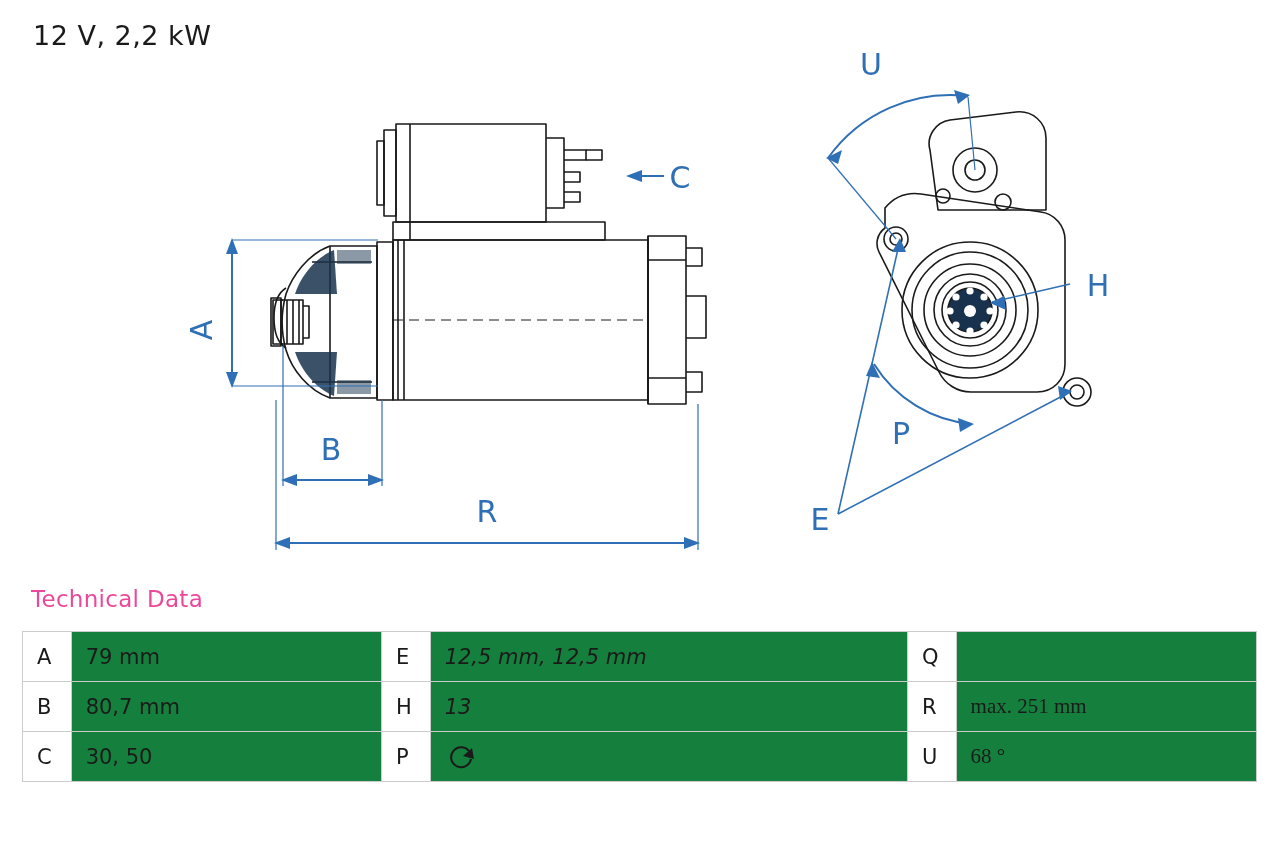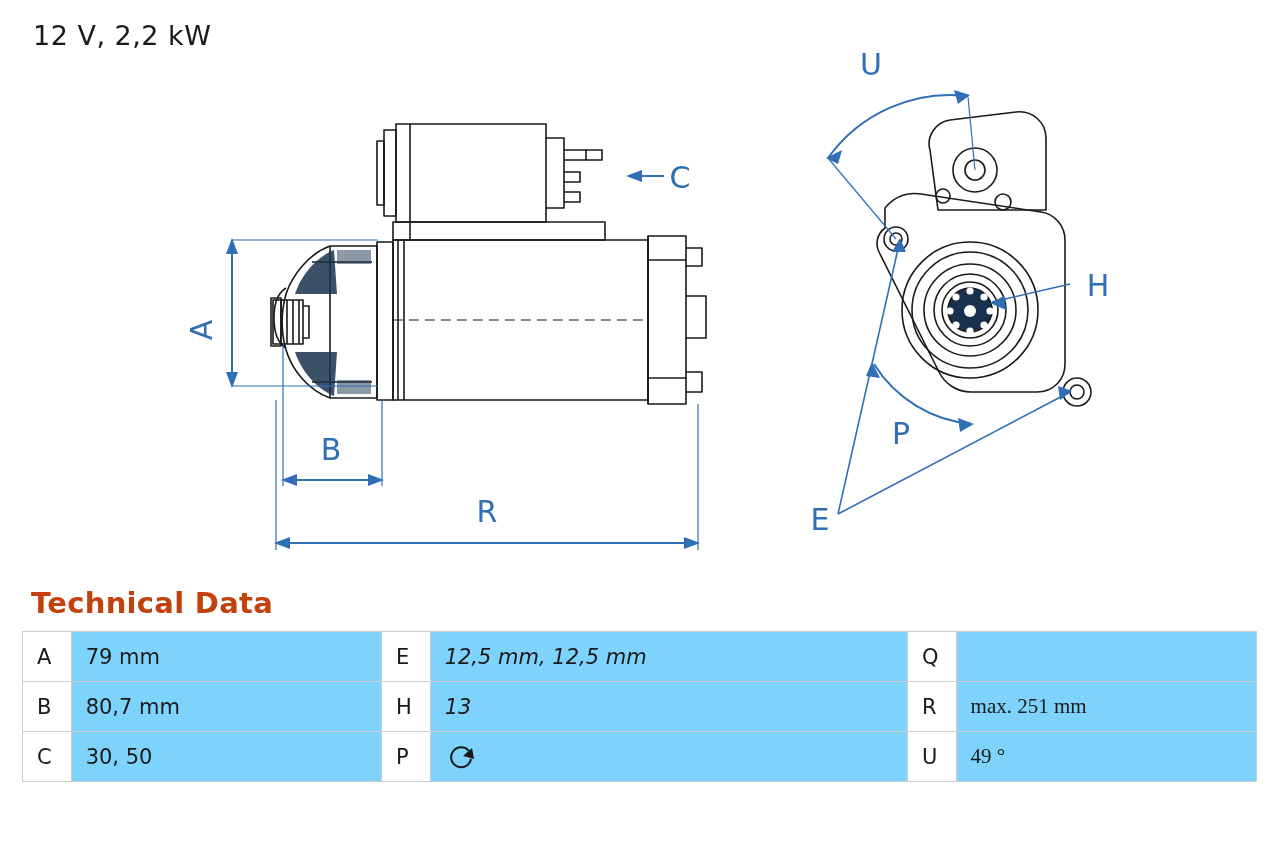--- a/index.html
+++ b/index.html
@@ -33,24 +33,24 @@
     position: absolute;
     left: 0;
     top: 0;
     width: 1280px;
     height: 600px;
   }
   .tech-header {
     position: absolute;
     left: 31px;
     top: 586px;
-    font-size: 29px;
-    font-weight: bold;
+    font-size: 23px;
+    font-weight: normal;
     letter-spacing: 0.3px;
-    color: #c2410c;
+    color: #ec4899;
   }
   table.techdata {
     position: absolute;
     left: 22px;
     top: 631px;
     width: 1235px;
     border-collapse: collapse;
     font-size: 21px;
   }
   table.techdata td {
@@ -59,21 +59,21 @@
     padding: 0 0 0 14px;
     vertical-align: middle;
     color: #1a1a1a;
   }
   td.key {
     width: 34px;
     background: #ffffff;
     padding-left: 15px;
   }
   td.val {
-    background: #7dd3fc;
+    background: #15803d;
   }
   td.v1 { width: 300px; }
   td.v2 { width: 470px; font-style: italic; }
   td.v3 { width: 290px; font-family: Liberation Serif, serif; }
   .p-icon {
     display: inline-block;
     width: 34px;
     height: 30px;
     vertical-align: middle;
   }
@@ -247,18 +247,18 @@
         <td class="key">P</td>
         <td class="val v2">
           <span class="p-icon">
             <svg viewBox="0 0 34 30" width="34" height="30" fill="none" stroke="#1a1a1a" stroke-width="2">
               <path d="M24 9 A 10 10 0 1 0 26 17"></path>
               <polygon points="27,6 29,17 18,14" fill="#1a1a1a" stroke="none"></polygon>
             </svg>
           </span>
         </td>
         <td class="key">U</td>
-        <td class="val v3">49 °</td>
+        <td class="val v3">68 °</td>
       </tr>
     </tbody>
   </table>
 
 </div>
 
 </body></html>

